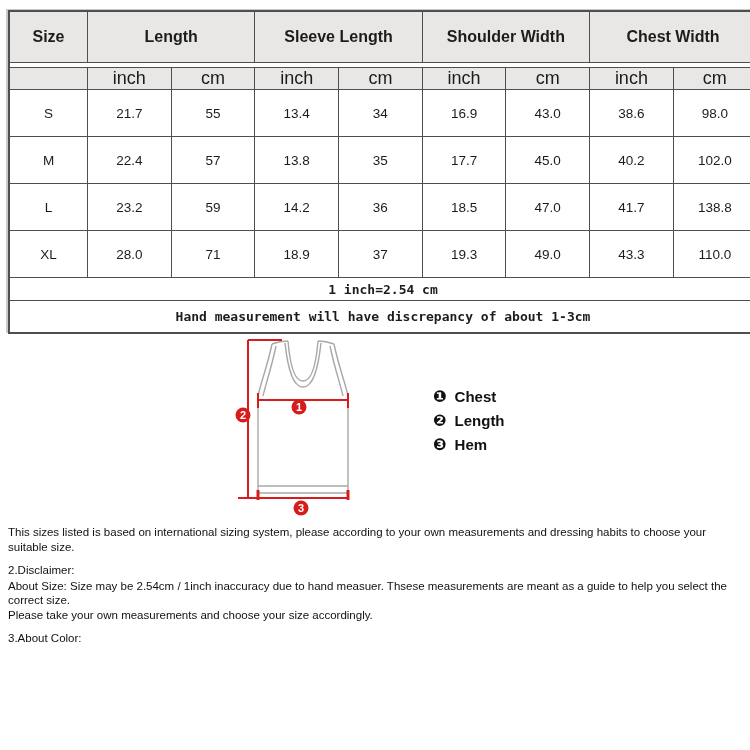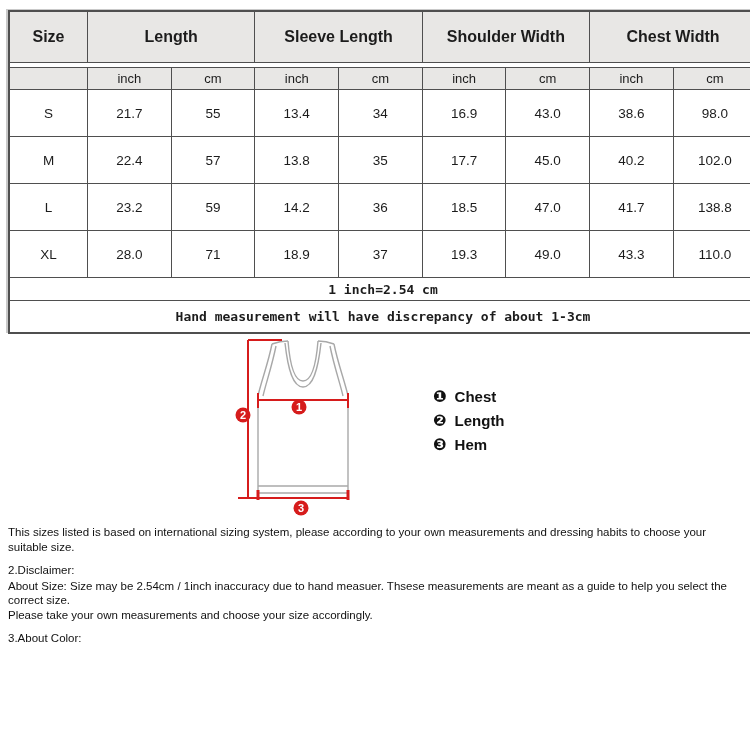--- a/index.html
+++ b/index.html
@@ -16,21 +16,21 @@
   }
   table.size-table th, table.size-table td{
     border:1px solid #4f4f4f;
     text-align:center;
     vertical-align:middle;
     padding:0;
     color:#1c1c1c;
   }
   tr.group-row th{height:50px;background:#e8e7e5;font-size:16px;font-weight:bold;}
   tr.spacer-row td{height:4px;border-left:none;border-right:none;background:#ffffff;}
-  tr.unit-row td{height:21px;background:#e8e7e5;font-size:13px;font-weight:normal;}
+  tr.unit-row td{height:21px;background:#e8e7e5;font-size:18px;font-weight:normal;}
   tr.data-row td{height:46px;font-size:13.5px;}
   tr.note-row td{
     font-family:"DejaVu Sans Mono",monospace;
     font-weight:bold;font-size:13px;background:#ffffff;
   }
   tr.note-row.n1 td{height:22px;}
   tr.note-row.n2 td{height:31px;}
 
   
   .diagram{position:relative;height:185px;width:750px;}

